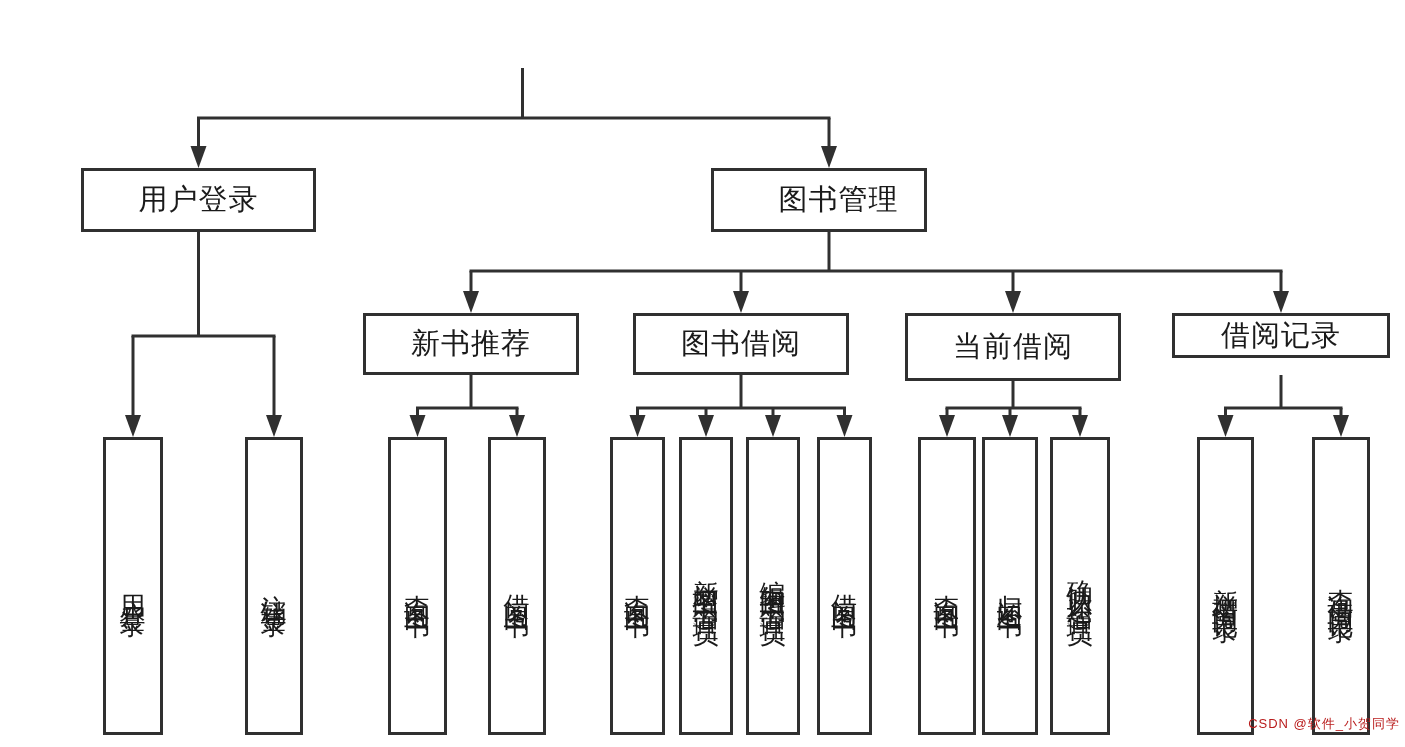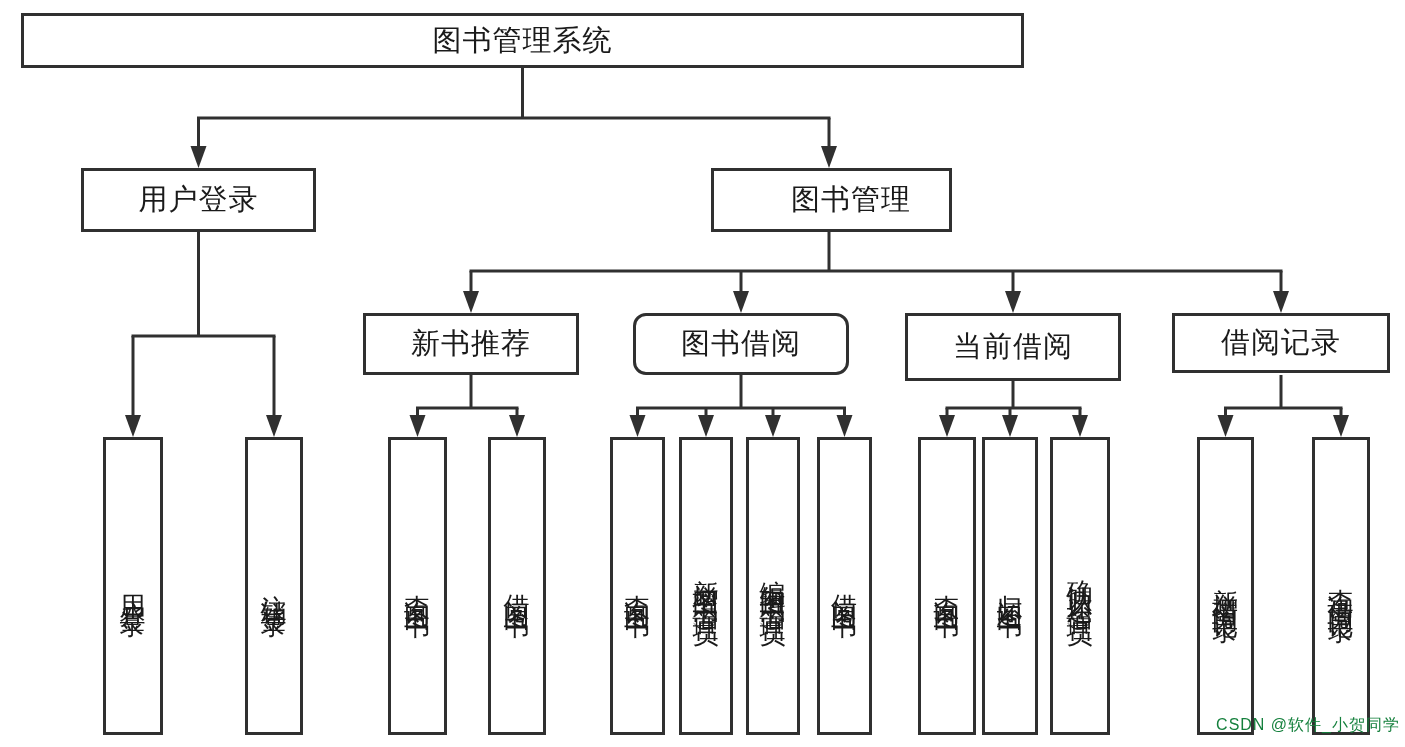--- a/index.html
+++ b/index.html
@@ -40,22 +40,22 @@
     writing-mode: vertical-rl;
     font-size: 26px;
     letter-spacing: 6px;
     line-height: 1;
     white-space: nowrap;
   }
   .watermark {
     position: absolute;
     right: 5px;
     top: 715px;
-    font-size: 16px;
-    color: #15803d;
+    font-size: 13px;
+    color: #b91c1c;
     letter-spacing: 1px;
     white-space: nowrap;
     z-index: 5;
   }
 </style>
 </head>
 <body>
 
 <div id="canvas">
 
@@ -107,41 +107,38 @@
       <line x1="1080" y1="408" x2="1080" y2="419" stroke="#303030" stroke-width="3"></line>
       <polygon points="1072,415 1088,415 1080,437" fill="#303030"></polygon>
       <line x1="1281" y1="375" x2="1281" y2="408" stroke="#303030" stroke-width="3"></line>
       <line x1="1224" y1="408" x2="1342.5" y2="408" stroke="#303030" stroke-width="3"></line>
       <line x1="1225.5" y1="408" x2="1225.5" y2="419" stroke="#303030" stroke-width="3"></line>
       <polygon points="1217.5,415 1233.5,415 1225.5,437" fill="#303030"></polygon>
       <line x1="1341" y1="408" x2="1341" y2="419" stroke="#303030" stroke-width="3"></line>
       <polygon points="1333,415 1349,415 1341,437" fill="#303030"></polygon>
     </svg>
 
-  <div class="node hbox" style="left:21px; top:13px; width:1003px; height:55px;">
-    <span>图书管理系统</span>
-  </div>
 
   <div class="node hbox" style="left:81px; top:168px; width:235px; height:64px;">
     <span>用户登录</span>
   </div>
-  <div class="node hbox" style="left:711px; top:168px; width:241px; height:64px;padding-left:39px;">
+  <div class="node hbox" style="left:711px; top:168px; width:216px; height:64px;padding-left:39px;">
     <span>图书管理</span>
   </div>
 
   <div class="node hbox" style="left:363px; top:313px; width:216px; height:62px;text-align:right;">
     <span>新书推荐</span>
   </div>
-  <div class="node hbox" style="left:633px; top:313px; width:216px; height:62px;border-radius:13px;">
+  <div class="node hbox" style="left:633px; top:313px; width:216px; height:62px;">
     <span>图书借阅</span>
   </div>
   <div class="node hbox" style="left:905px; top:313px; width:216px; height:68px;">
     <span>当前借阅</span>
   </div>
-  <div class="node hbox" style="left:1172px; top:313px; width:218px; height:60px;text-align:center;">
+  <div class="node hbox" style="left:1172px; top:313px; width:218px; height:45px;text-align:center;">
     <span>借阅记录</span>
   </div>
 
   <div class="node vbox" style="left:103px; top:437px; width:60px; height:298px;">
     <span>用户登录</span>
   </div>
   <div class="node vbox" style="left:245px; top:437px; width:58px; height:298px;">
     <span>注销登录</span>
   </div>
 

